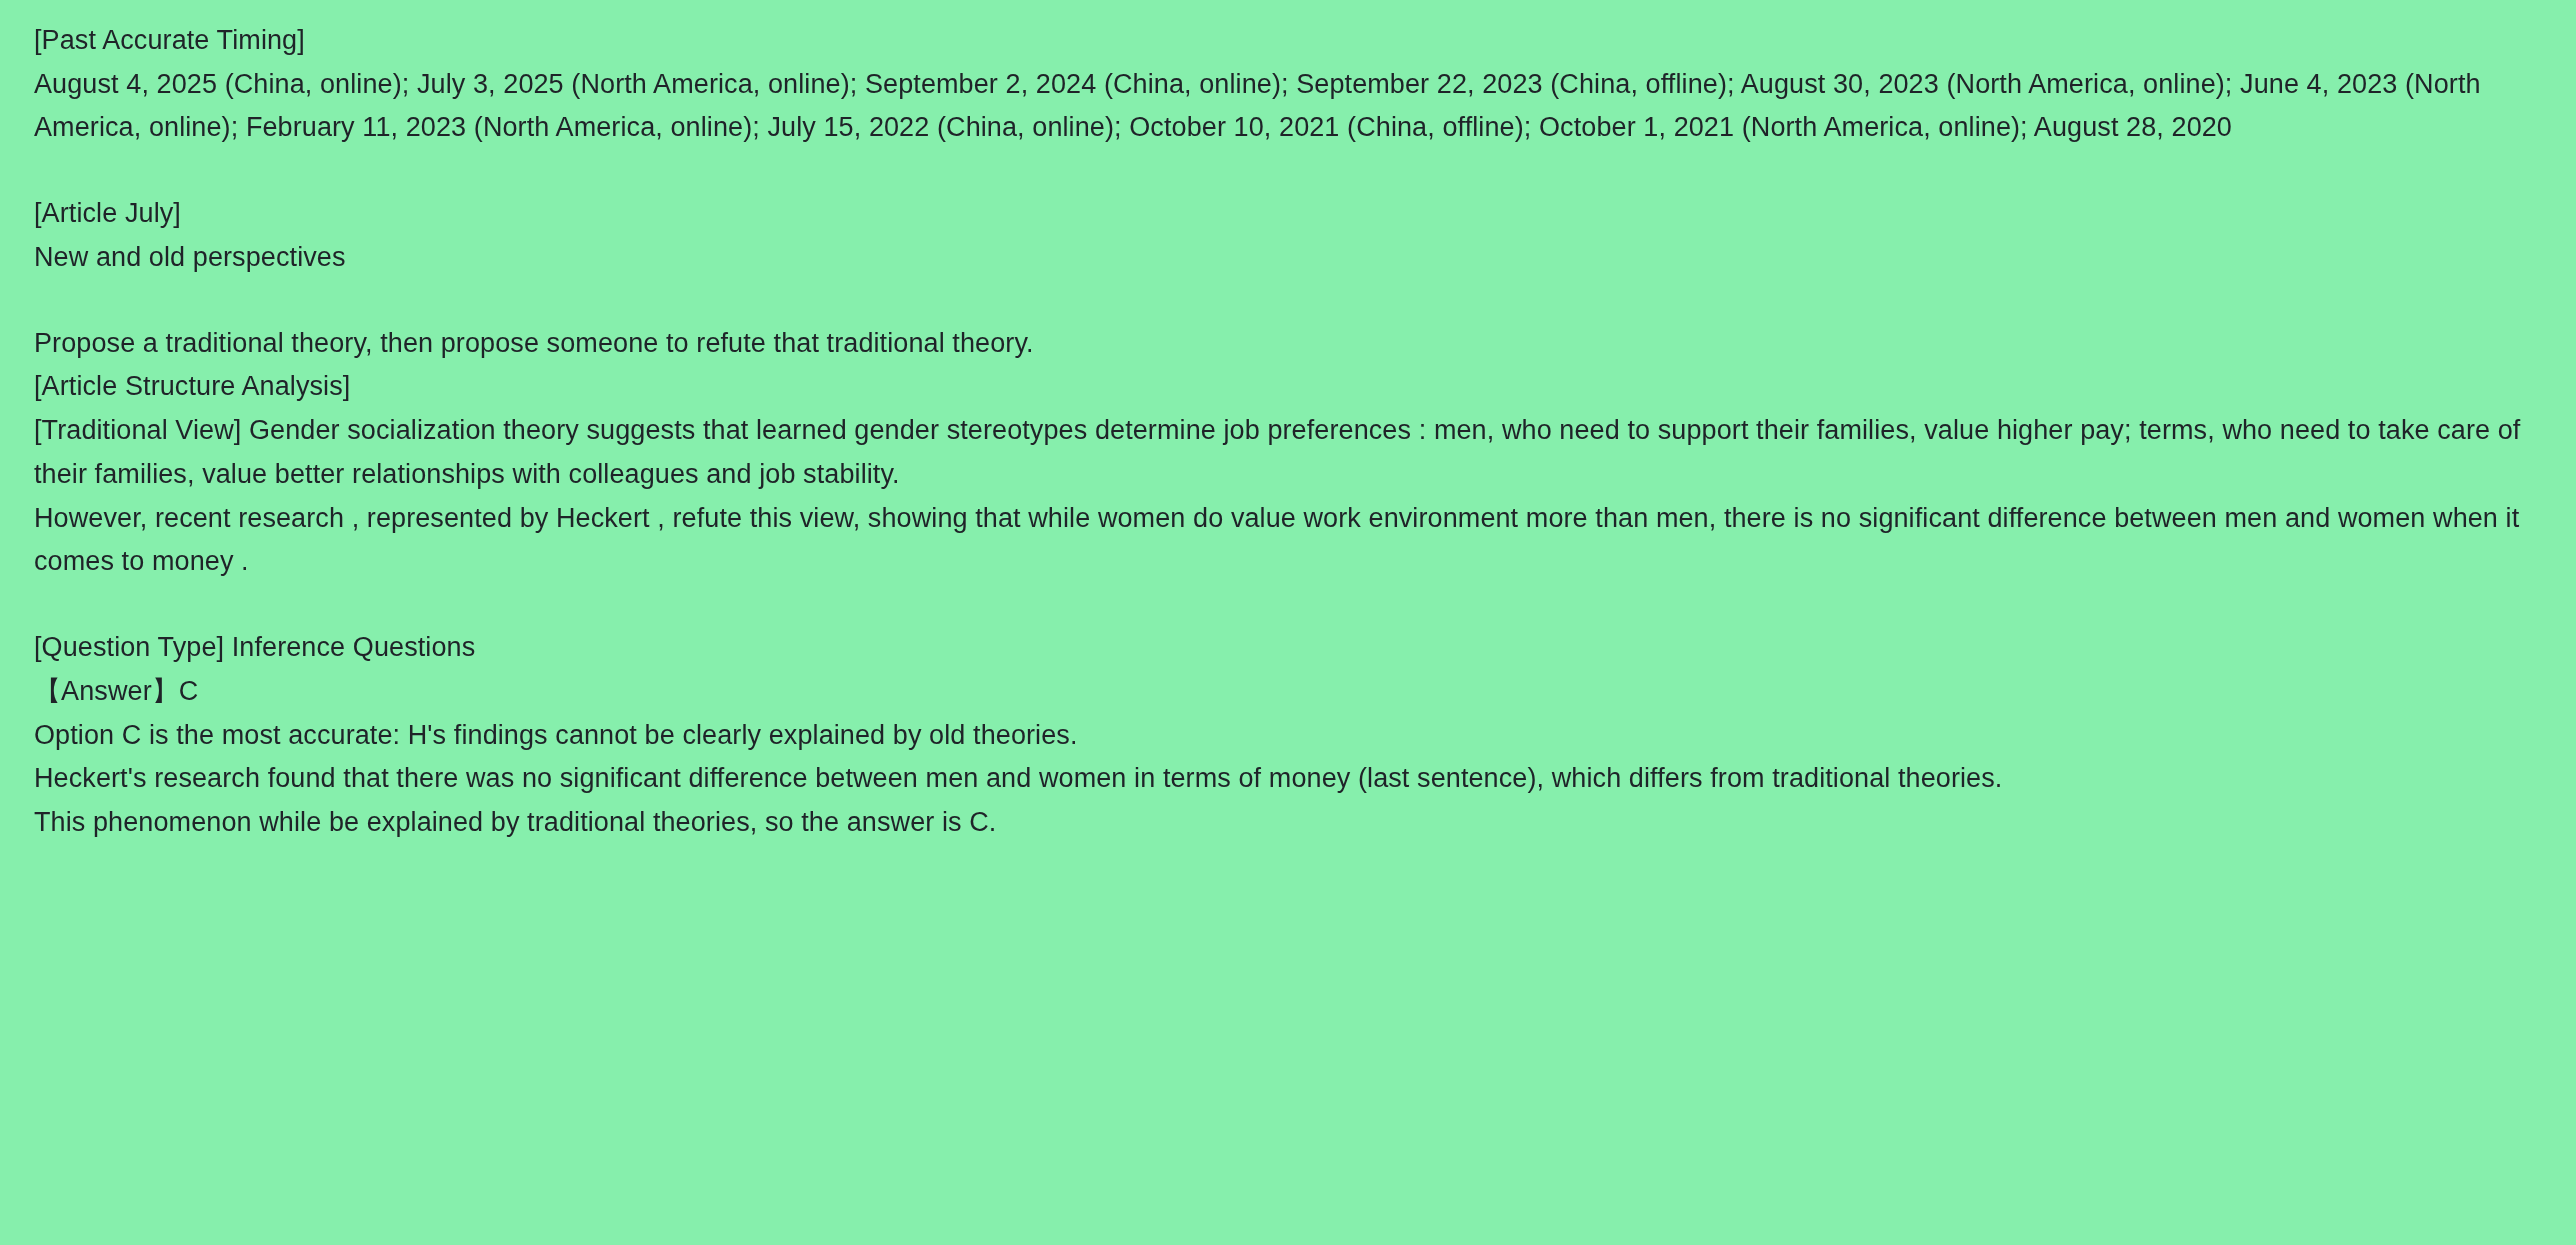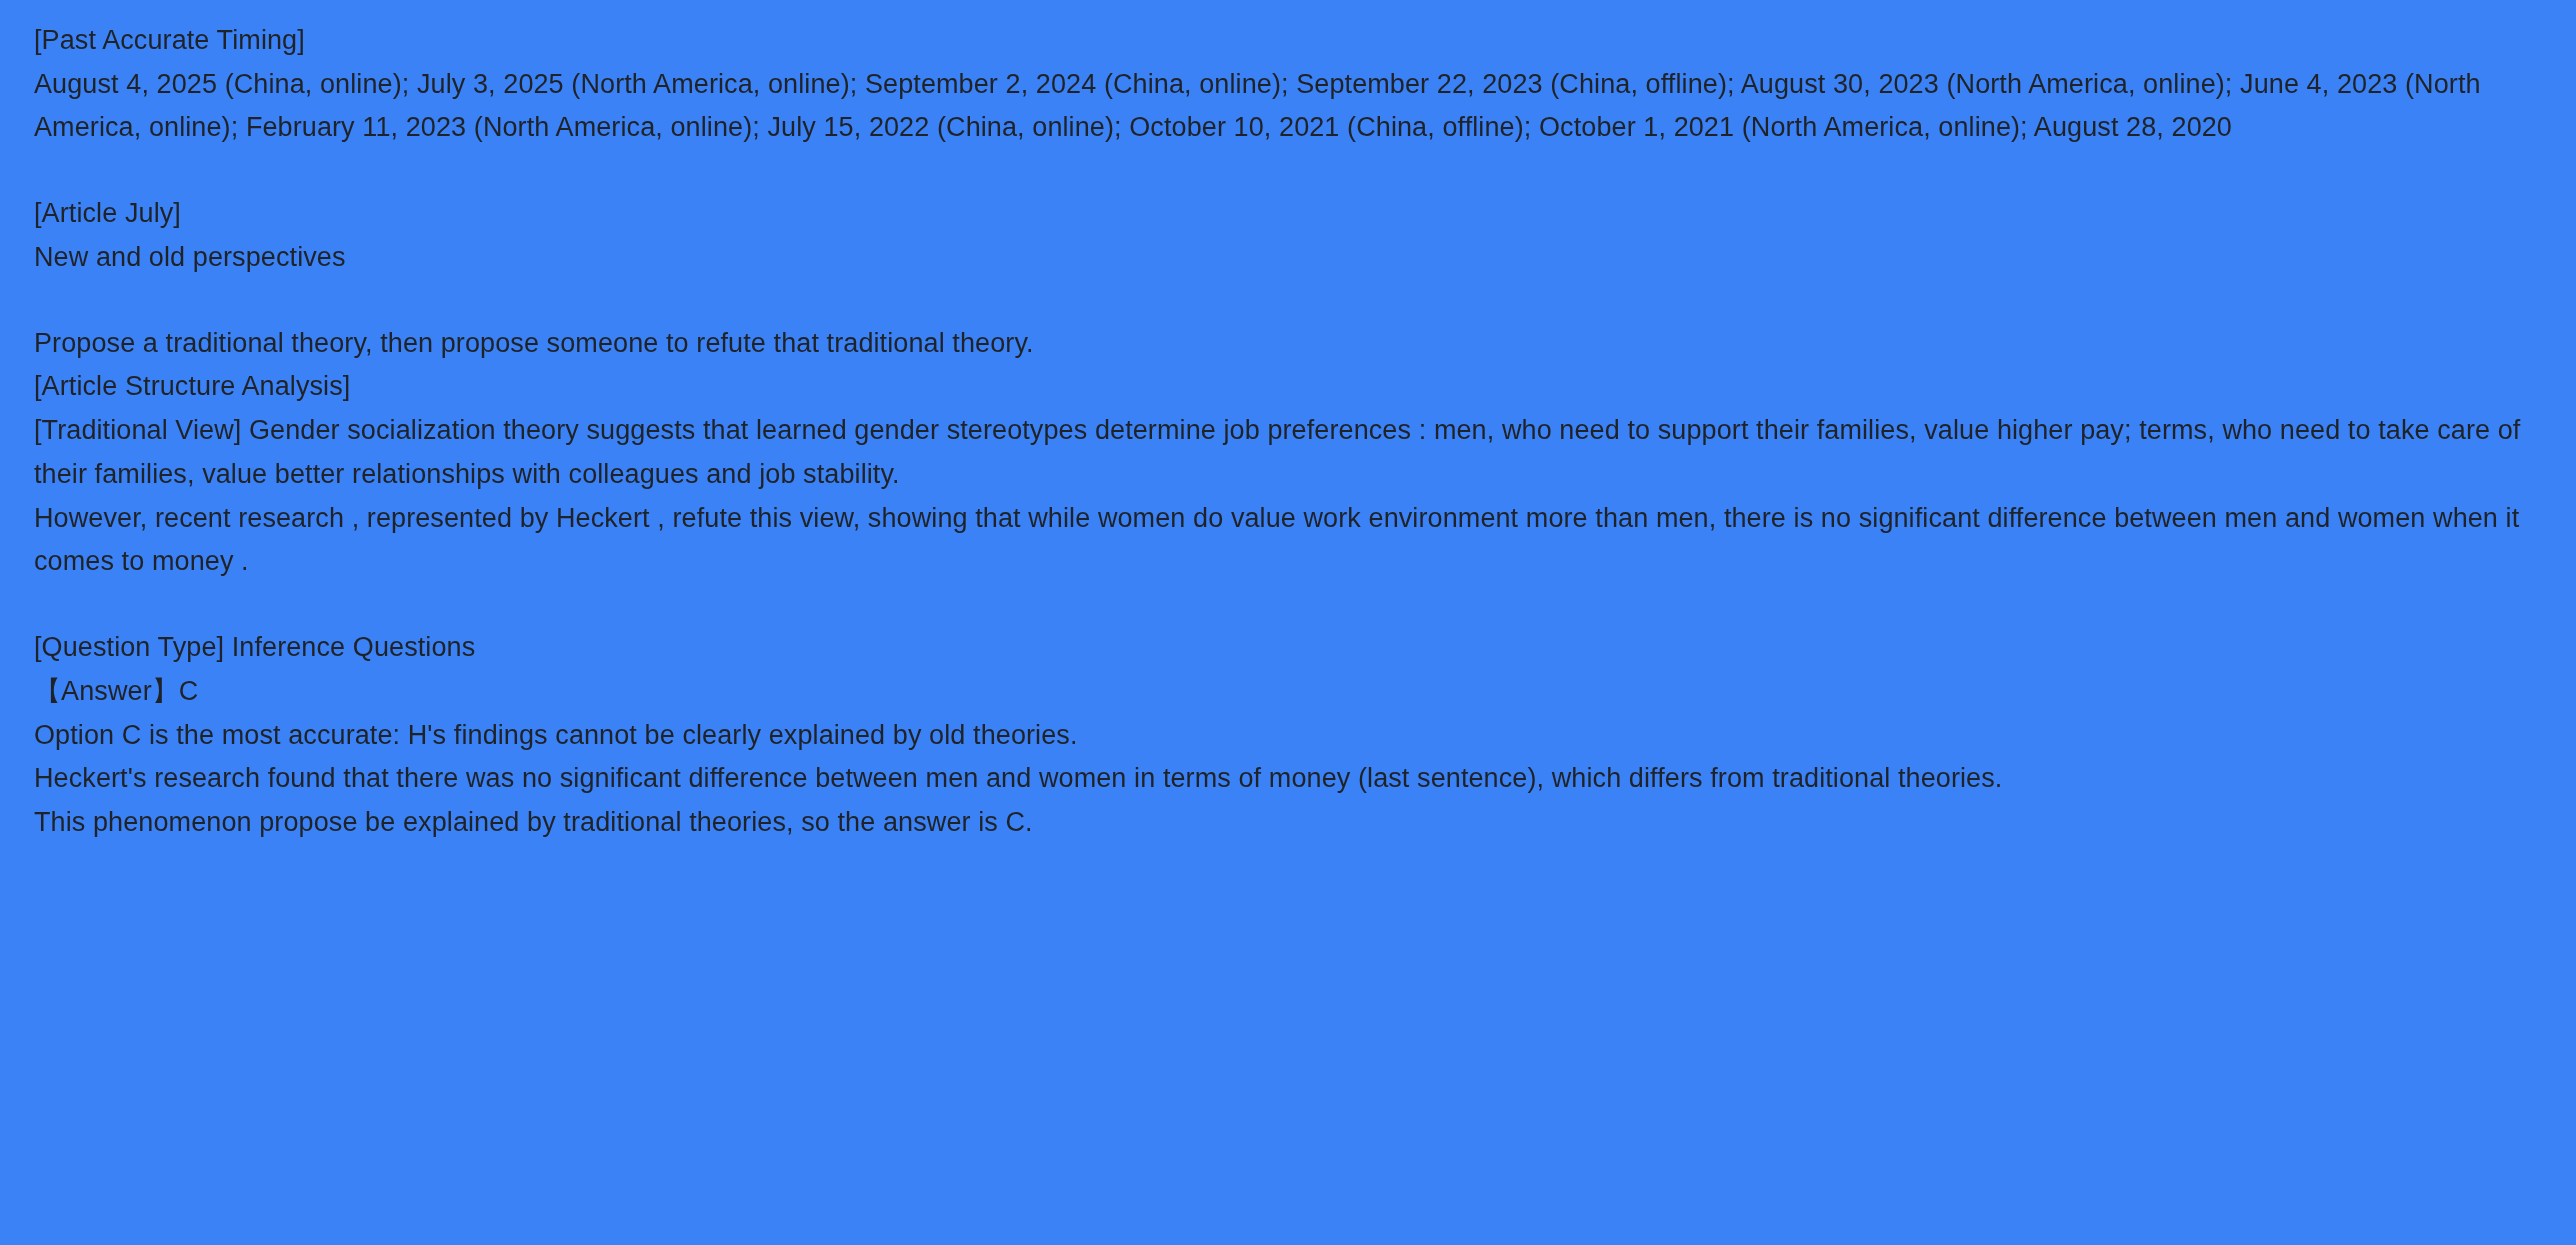--- a/index.html
+++ b/index.html
@@ -10,21 +10,21 @@
     width: 2576px;
     background: #f4f7fb;
     font-family: "Liberation Sans", sans-serif;
     color: #1f2328;
   }
   .page {
     box-sizing: border-box;
     width: 2576px;
     min-height: 1246px;
     padding: 19px 41px 29.5px 34px;
-    background: #3b82f6;
+    background: #86efac;
   }
   .block {
     margin: 0;
   }
   .line {
     font-size: 27px;
     line-height: 1.62;
     letter-spacing: 0.1px;
     color: #1f2328;
     white-space: pre-wrap;
@@ -60,17 +60,17 @@
     <div class="line">However, recent research , represented by Heckert , refute this view, showing that while women do value work environment more than men, there is no significant difference between men and women when it comes to money .</div>
   </div>
 
   <div class="spacer"></div>
 
   <div class="block">
     <div class="line">[Question Type] Inference Questions</div>
     <div class="line">【Answer】C</div>
     <div class="line">Option C is the most accurate: H's findings cannot be clearly explained by old theories.</div>
     <div class="line">Heckert's research found that there was no significant difference between men and women in terms of money (last sentence), which differs from traditional theories.</div>
-    <div class="line">This phenomenon propose be explained by traditional theories, so the answer is C.</div>
+    <div class="line">This phenomenon while be explained by traditional theories, so the answer is C.</div>
   </div>
 
 </div>
 
 
 </body></html>

